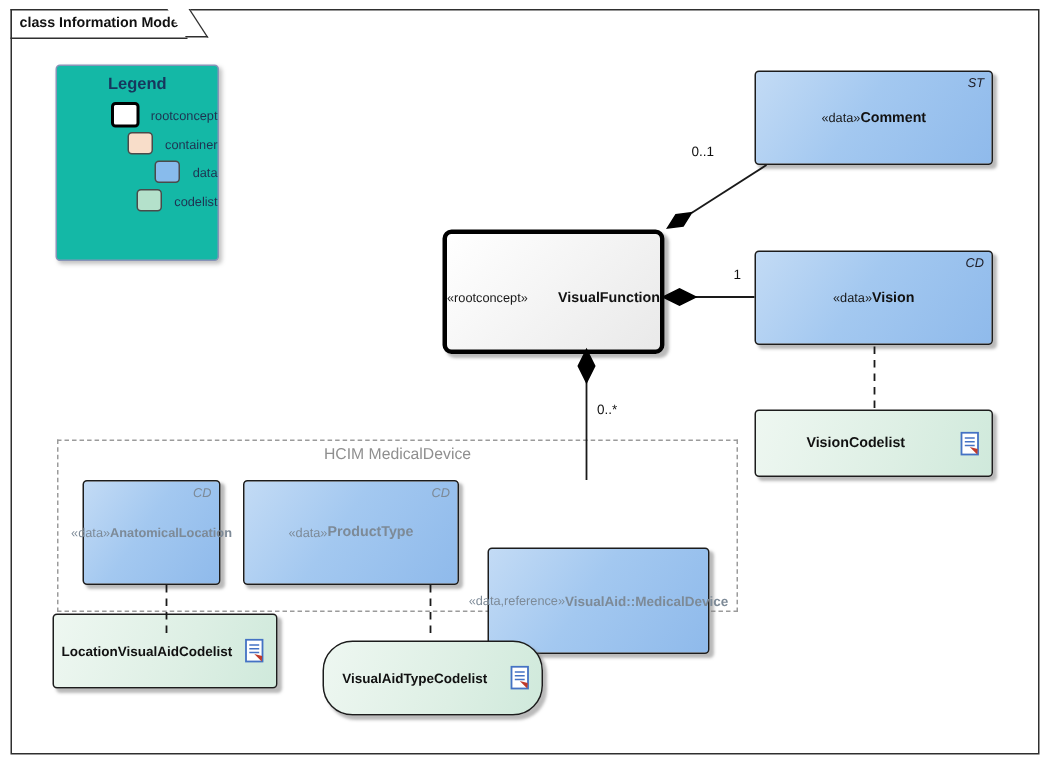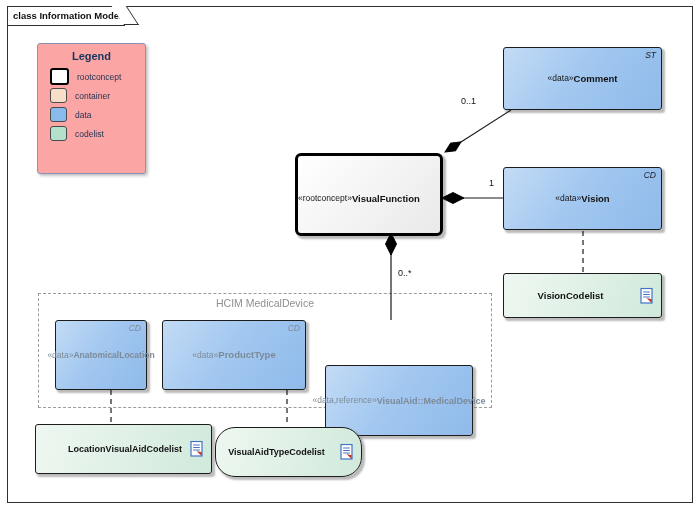--- a/index.html
+++ b/index.html
@@ -8,42 +8,42 @@
   .frame{position:absolute;left:7px;top:6px;width:684px;height:495px;
          border:1px solid #2f2f2f;background:#ffffff;}
   
   .tab{position:absolute;left:7px;top:6px;height:18px;width:112px;background:#fff;
        border-left:1px solid #2f2f2f;border-top:1px solid #2f2f2f;border-bottom:1px solid #2f2f2f;
        font-size:9.5px;font-weight:bold;color:#111;line-height:18px;padding-left:5px;z-index:5;}
   .tab::after{content:"";position:absolute;right:-14px;top:-1px;width:14px;height:18px;
        background:#fff;border-bottom:1px solid #2f2f2f;border-right:1px solid #2f2f2f;
        transform:skewX(33deg);transform-origin:bottom left;}
   
-  .legend{position:absolute;left:37px;top:43px;width:107px;height:129px;background:#fca5a5;
+  .legend{position:absolute;left:37px;top:43px;width:107px;height:129px;background:#14b8a6;
           border:1px solid #8893b8;border-radius:3px;box-shadow:2px 2px 3px rgba(120,120,120,.45);z-index:2;}
   .legend-title{text-align:center;font-weight:bold;font-size:11px;color:#17365d;margin-top:6px;margin-bottom:5px;}
-  .legend-row{display:flex;align-items:center;height:19px;padding-left:12px;}
+  .legend-row{display:flex;align-items:center;height:19px;padding-left:12px;justify-content:flex-end;}
   .sw{width:15px;height:13px;border-radius:3px;border:1px solid #4a4a4a;margin-right:8px;flex:0 0 auto;}
   .sw-rootconcept{background:#ffffff;border:2px solid #000;}
   .sw-container{background:#f8ddc9;}
   .sw-data{background:#88bbec;}
   .sw-codelist{background:#b4e1cb;}
   .sw-constraint{background:#e9edfb;}
   .legend-label{font-size:8.5px;color:#1f3150;}
   
   .node{position:absolute;border:1px solid #1c1c1c;border-radius:3px;
         box-shadow:2.5px 2.5px 2px rgba(130,130,130,.55);
         display:flex;align-items:center;justify-content:center;z-index:2;}
   .node .typeletter{position:absolute;top:2px;right:5px;font-size:8.5px;font-style:italic;color:#20202a;}
   .node .stereo{font-size:8.5px;color:#161616;line-height:13px;}
   .node .name{font-size:9.5px;font-weight:bold;color:#111;line-height:14px;}
   .blue{background:linear-gradient(125deg,#c3dbf5 0%,#a3c8f0 45%,#8fbaeb 100%);}
   .muted .stereo,.muted .name,.muted .typeletter{color:#7d8a97;}
   .root{border:3px solid #000;border-radius:6px;background:linear-gradient(135deg,#ffffff 0%,#f3f3f3 55%,#e9e9e9 100%);
-        justify-content:flex-start;padding-top:8px;}
+        justify-content:space-between;padding-top:8px;}
   .codelist{background:linear-gradient(110deg,#eef7f1 0%,#ddefe4 60%,#cfe9db 100%);}
   .codelist .name{margin-right:24px;}
   .doc-icon{position:absolute;right:7px;top:50%;transform:translateY(-50%);width:14px;height:17px;}
   
   .group{position:absolute;left:38px;top:293px;width:452px;height:113px;border:1px dashed #9b9b9b;z-index:1;}
   .group-label{text-align:center;font-size:10.5px;color:#8f8f8f;margin-top:3px;}
   
   .overlay{position:absolute;left:0;top:0;z-index:3;pointer-events:none;}
   .overlay line{stroke:#1a1a1a;stroke-width:1.2;}
   .overlay line.dash{stroke-dasharray:5,4;}
@@ -121,21 +121,21 @@
     <span class="typeletter">CD</span>
     <span class="stereo">«data»</span>
     <span class="name">ProductType</span>
   </div>
 
   <div class="node blue muted" style="left:325px;top:320px;width:146px;height:69px;margin-top:45px;">
     <span class="stereo">«data,reference»</span>
     <span class="name" style="font-size:9px;">VisualAid::MedicalDevice</span>
   </div>
 
-  <div class="node codelist" style="left:35px;top:424px;width:148px;height:48px;padding-left:27px;">
+  <div class="node codelist" style="left:35px;top:409px;width:148px;height:48px;">
     <span class="name" style="font-size:9px;">LocationVisualAidCodelist</span>
     <svg class="doc-icon" viewBox="0 0 14 17">
       <rect x="1" y="1" width="11" height="14.5" fill="#ffffff" stroke="#4472c4" stroke-width="1.2"></rect>
       <line x1="3.2" y1="4.5" x2="9.8" y2="4.5" stroke="#4472c4" stroke-width="1"></line>
       <line x1="3.2" y1="7" x2="9.8" y2="7" stroke="#4472c4" stroke-width="1"></line>
       <line x1="3.2" y1="9.5" x2="9.8" y2="9.5" stroke="#4472c4" stroke-width="1"></line>
       <path d="M6.5 10.5 L11.5 15.5 L11.8 11.8 Z" fill="#c03a2b"></path>
     </svg>
   </div>
 

